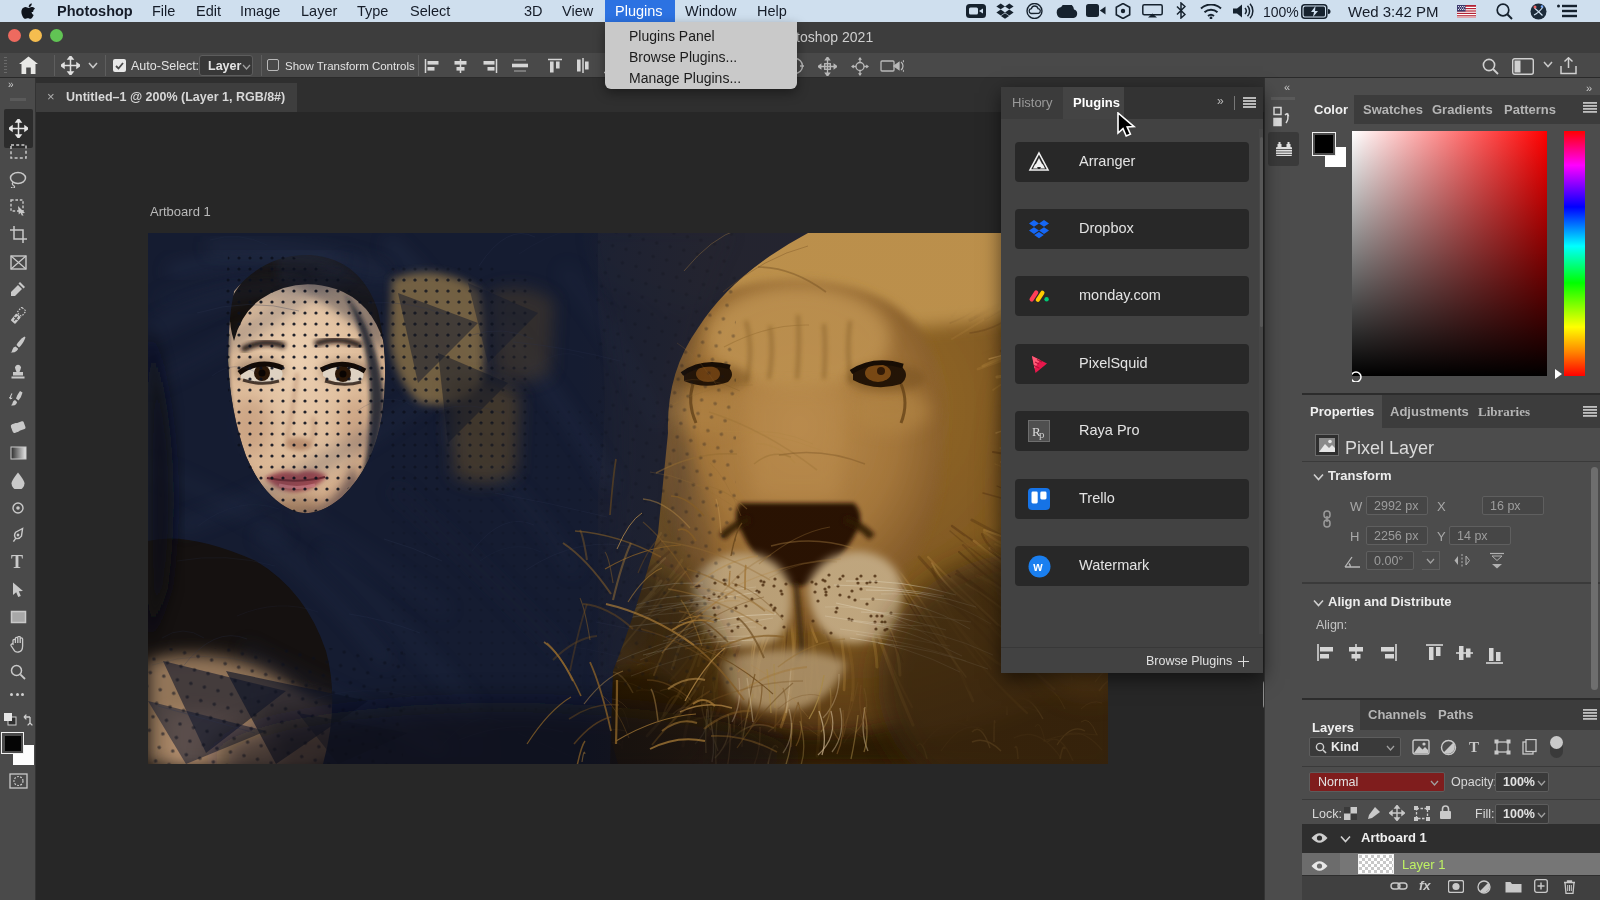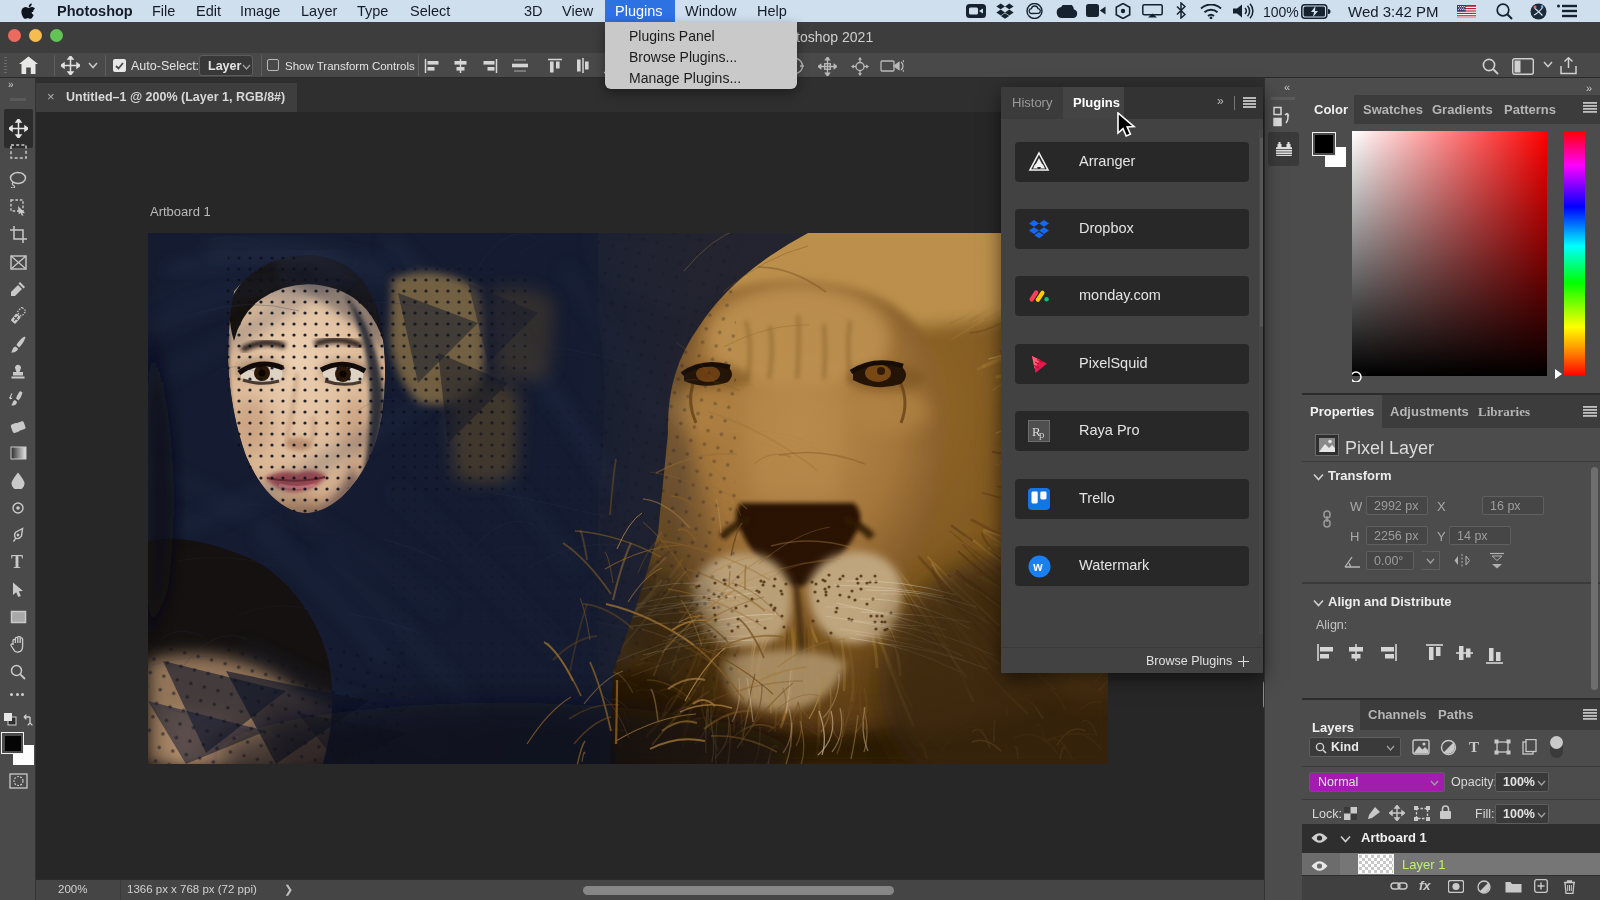--- a/index.html
+++ b/index.html
@@ -1129,27 +1129,20 @@
             <path d="M575 59 q42 -35 85 -46" stroke="#7a5526" stroke-width="0.9" fill="none" opacity="0.44"></path>
             <path d="M606 231 q18 -15 37 -7" stroke="#9c7336" stroke-width="1.4" fill="none" opacity="0.43"></path>
           </g>
           <rect x="430" y="0" width="530" height="531" fill="url(#warmfade)"></rect>
         </svg>
       </div>
 
     <div class="abs" style="left:1227px;top:568px;width:8px;height:29px;background:#8e8e8e;border-radius:4px;"></div>
   </div>
 
-  <div class="abs" style="left:36px;top:879px;width:1228px;height:21px;background:#454545;border-top:1px solid #2a2a2a;">
-    <span class="abs" style="left:22px;top:3px;color:#d2d2d2;font-size:11.5px;">200%</span>
-    <div class="abs" style="left:84px;top:0;width:1px;height:21px;background:#3a3a3a;"></div>
-    <span class="abs" style="left:91px;top:3px;color:#d2d2d2;font-size:11.5px;">1366 px x 768 px (72 ppi)</span>
-    <span class="abs" style="left:248px;top:3px;color:#c0c0c0;font-size:11px;">❯</span>
-    <div class="abs" style="left:547px;top:6px;width:311px;height:9px;background:#868686;border-radius:5px;"></div>
-  </div>
 
   <div class="abs" id="toolbar" style="left:0;top:78px;width:36px;height:822px;background:#4a4a4a;border-right:1px solid #333;">
 <span class="abs" style="left:8px;top:1px;color:#cccccc;font-size:10px;">»</span>
 <div class="abs" style="left:10px;top:20px;width:16px;height:3px;background:#5a5a5a;"></div>
 <div class="abs" style="left:4px;top:31px;width:29px;height:39px;background:#2c2c2c;border-radius:2px;"></div>
 <svg class="abs" style="left:9px;top:41px;" width="19" height="19" viewBox="0 0 19 19">
         <g stroke="#e6e6e6" stroke-width="1.5" fill="#e6e6e6">
           <path d="M9.5 2 V17 M2 9.5 H17" fill="none"></path>
           <path d="M9.5 0 L11.8 3 H7.2 Z"></path>
           <path d="M9.5 19 L11.8 16 H7.2 Z"></path>
@@ -1487,21 +1480,21 @@
       </svg>
     <svg class="abs" style="left:220px;top:661px;" width="15" height="16" viewBox="0 0 15 16">
         <rect x="1" y="3" width="10" height="12" fill="none" stroke="#c9c9c9" stroke-width="1.3"></rect>
         <rect x="4" y="0.5" width="10" height="12" fill="#4c4c4c" stroke="#c9c9c9" stroke-width="1.3"></rect>
       </svg>
     <div class="abs" style="left:248px;top:659px;width:13px;height:21px;border-radius:7px;background:#3a3a3a;"></div>
     <circle class="abs"></circle>
     <div class="abs" style="left:248px;top:658px;width:13px;height:13px;border-radius:50%;background:#c9c9c9;"></div>
     <div class="abs" style="left:0;top:688px;width:298px;height:1px;background:#3a3a3a;"></div>
 
-    <div class="abs" style="left:7px;top:694px;width:136px;height:20px;background:#a21caf;border:1px solid #5d5d5d;border-radius:2px;padding-left:33px;">
+    <div class="abs" style="left:7px;top:694px;width:136px;height:20px;background:#7f1d1d;border:1px solid #5d5d5d;border-radius:2px;padding-left:33px;">
       <span class="abs" style="left:8px;top:2px;color:#e2e2e2;font-size:12.5px;">Normal</span>
       <svg class="abs" style="left:120px;top:7px;" width="9" height="6" viewBox="0 0 9 6">
           <path d="M1 1 L4.5 5 L8 1" fill="none" stroke="#a0a0a0" stroke-width="1.3"></path>
         </svg>
     </div>
     <span class="abs" style="left:149px;top:697px;color:#d8d8d8;font-size:12.5px;">Opacity:</span>
     <div class="abs" style="left:193px;top:694px;width:54px;height:20px;background:#3a3a3a;border:1px solid #5d5d5d;border-radius:2px;">
       <span class="abs" style="left:7px;top:2px;color:#e2e2e2;font-size:12.5px;font-weight:700;">100%</span>
       <svg class="abs" style="left:41px;top:7px;" width="9" height="6" viewBox="0 0 9 6">
           <path d="M1 1 L4.5 5 L8 1" fill="none" stroke="#a0a0a0" stroke-width="1.3"></path>

